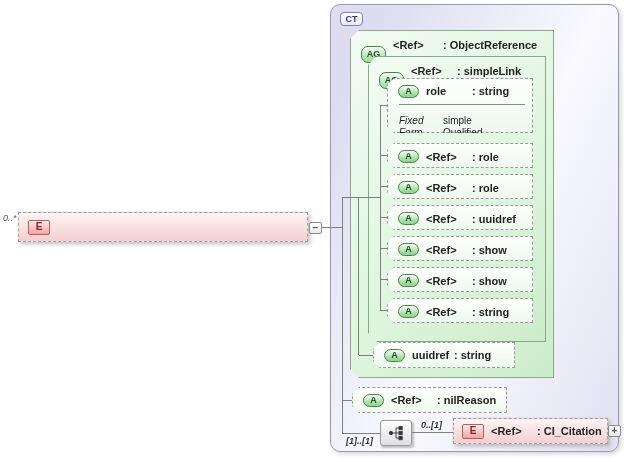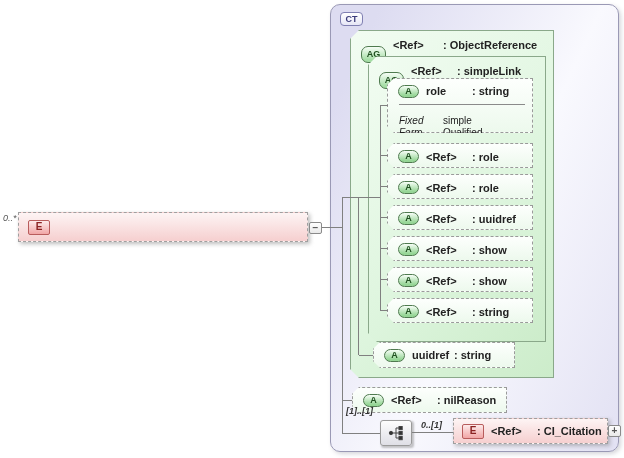--- a/index.html
+++ b/index.html
@@ -175,21 +175,21 @@
   </div>
 
   <div class="abs attr-box chamfer7" style="left:352px; top:387px; width:155px; height:26px;">
     <div class="hdr" style="height:24px;">
       <span class="badge badge-a">A</span>
       <span class="name">&lt;Ref&gt;</span>
       <span class="typ">: nilReason</span>
     </div>
   </div>
 
-  <span class="card bold" style="left:346px; top:406px;">[1]..[1]</span>
+  <span class="card bold" style="left:346px; top:436px;">[1]..[1]</span>
   <div class="seq-box" style="left:380px; top:420px;">
     <svg width="18" height="18" viewBox="0 0 18 18">
       <g stroke="#444" stroke-width="1" fill="#333">
         <line x1="4" y1="9" x2="9" y2="9"></line>
         <line x1="9" y1="4" x2="9" y2="14"></line>
         <line x1="9" y1="4" x2="13" y2="4"></line>
         <line x1="9" y1="9" x2="13" y2="9"></line>
         <line x1="9" y1="14" x2="13" y2="14"></line>
         <circle cx="4" cy="9" r="1.7"></circle>
         <rect x="12" y="2.5" width="3.2" height="3.2"></rect>

